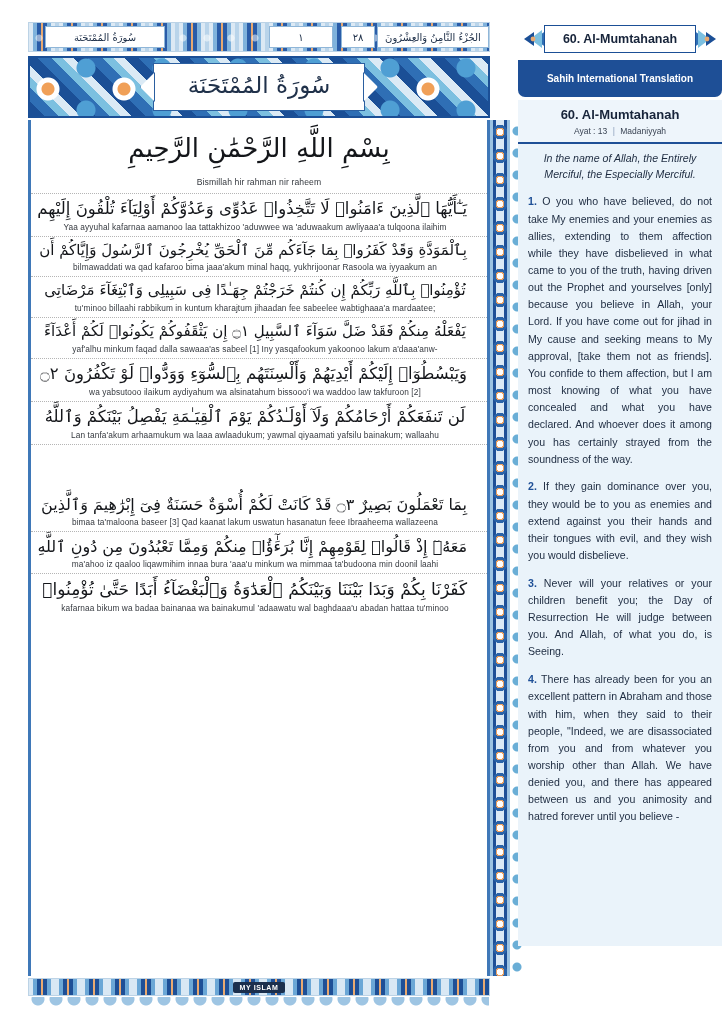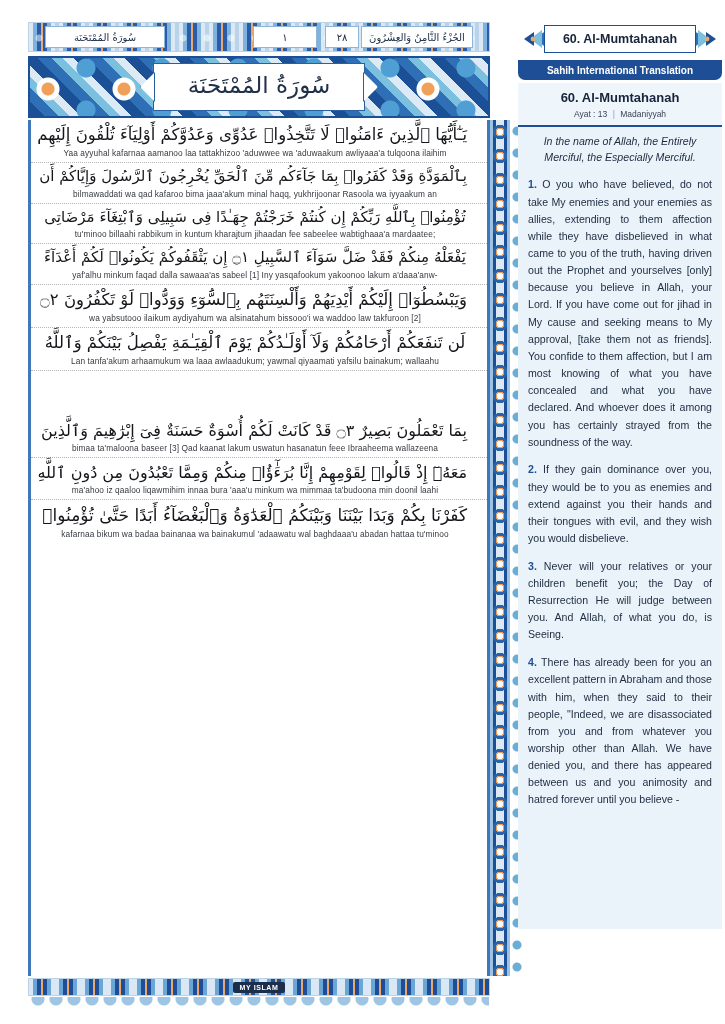--- a/index.html
+++ b/index.html
@@ -46,21 +46,21 @@
   }
   .hdr-cartouche{
     position:relative;z-index:2;
     background:#ffffff;border:1px solid #8fb6d8;
     height:22px;display:flex;align-items:center;justify-content:center;
     box-sizing:border-box;
   }
   .hdr-surah{margin-left:16px;width:120px;}
   .hdr-page{margin-left:auto;width:64px;}
   .hdr-juznum{width:34px;margin-left:8px;}
-  .hdr-juzname{width:112px;margin-left:2px;margin-right:16px;}
+  .hdr-juzname{width:112px;margin-left:2px;}
   .ar{
     font-family:"DejaVu Sans", sans-serif;
     direction:rtl;color:#20314a;
   }
   .hdr-cartouche .ar{font-size:10px;white-space:nowrap;}
 
   
   .banner{
     position:relative;margin-top:4px;height:62px;width:100%;
     box-sizing:border-box;border:2px solid #1b4f96;
@@ -168,21 +168,21 @@
   }
   .wing{
     position:absolute;top:50%;transform:translateY(-50%);
     width:28px;height:26px;
   }
   .wing.l{left:6px;}
   .wing.r{right:6px;}
   .wing svg{display:block;}
 
   .t-banner{
-    margin-top:4px;height:20px;background:#1e4f96;
+    margin-top:4px;height:37px;background:#1e4f96;
     border-radius:0 0 7px 7px;
     display:flex;align-items:center;justify-content:center;
     color:#fff;font-size:10px;font-weight:bold;
   }
   .t-card{
     background:#eef5fb;margin-top:3px;padding:7px 4px 6px;
     text-align:center;border-bottom:2px solid #1e4f96;
   }
   .t-surah-name{font-size:13px;font-weight:bold;color:#17243a;}
   .t-meta{font-size:8.5px;color:#3a4454;margin-top:4px;}
@@ -228,20 +228,24 @@
     <div class="banner">
       <div class="banner-plate">
         <span class="ar">سُورَةُ المُمْتَحَنَة</span>
       </div>
     </div>
 
     <div class="mus-body">
       <div class="vine right"></div>
       <div class="vine-outer"></div>
 
+      <div class="verse-row bismillah-row">
+        <div class="v-ar">بِسْمِ اللَّهِ الرَّحْمَٰنِ الرَّحِيمِ</div>
+        <div class="v-tr">Bismillah hir rahman nir raheem</div>
+      </div>
 
       <div class="verse-row">
         <div class="v-ar" style="font-size: 16.5px;">يَـٰٓأَيُّهَا ٱلَّذِينَ ءَامَنُوا۟ لَا تَتَّخِذُوا۟ عَدُوِّى وَعَدُوَّكُمْ أَوْلِيَآءَ تُلْقُونَ إِلَيْهِم</div>
         <div class="v-tr">Yaa ayyuhal kafarnaa aamanoo laa tattakhizoo 'aduwwee wa 'aduwaakum awliyaaa'a tulqoona ilaihim</div>
       </div>
       <div class="verse-row">
         <div class="v-ar" style="font-size: 15px;">بِٱلْمَوَدَّةِ وَقَدْ كَفَرُوا۟ بِمَا جَآءَكُم مِّنَ ٱلْحَقِّ يُخْرِجُونَ ٱلرَّسُولَ وَإِيَّاكُمْ أَن</div>
         <div class="v-tr">bilmawaddati wa qad kafaroo bima jaaa'akum minal haqq, yukhrijoonar Rasoola wa iyyaakum an</div>
       </div>
       <div class="verse-row">

